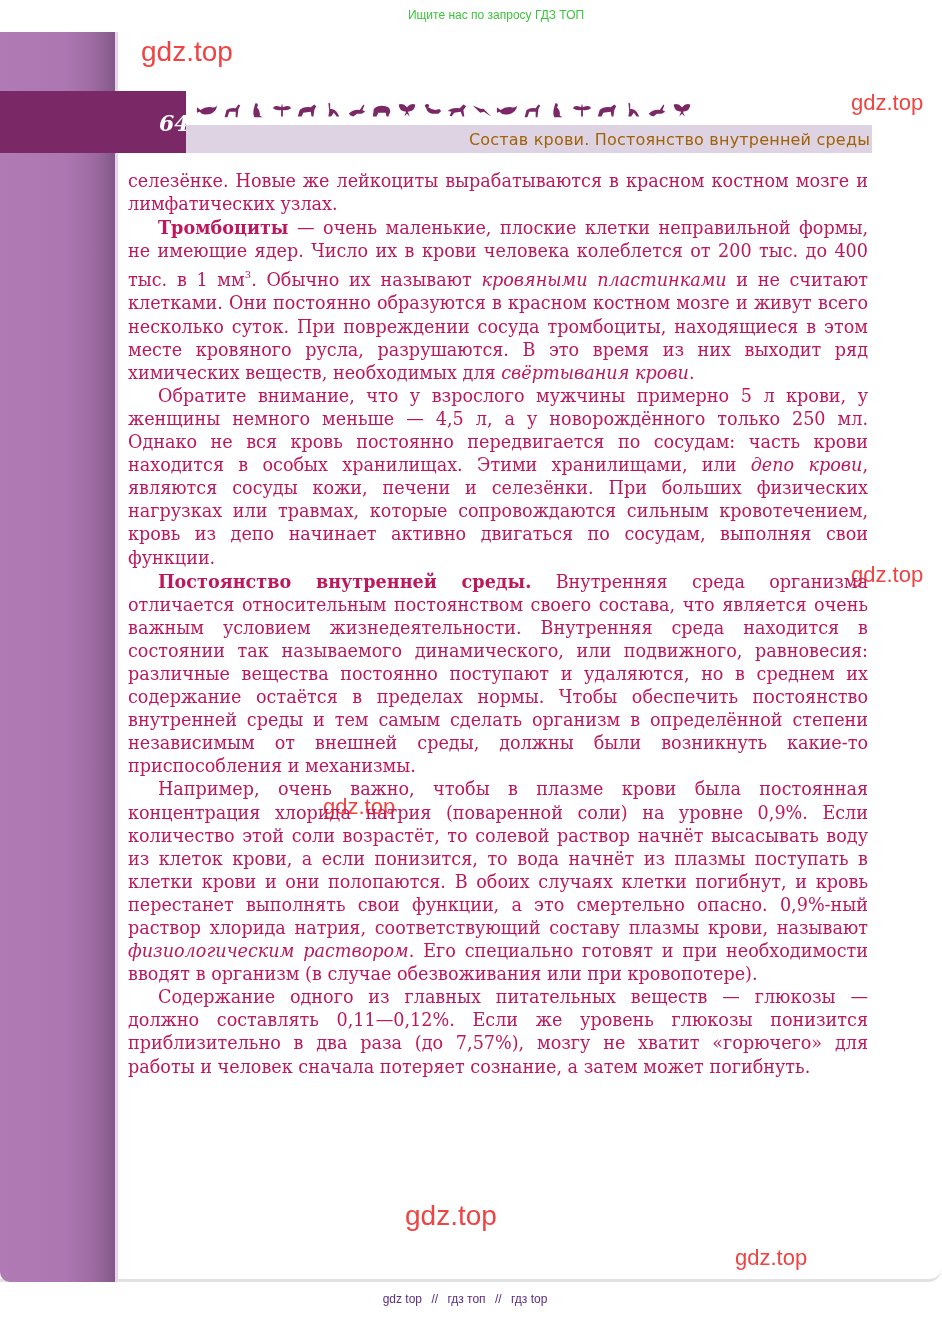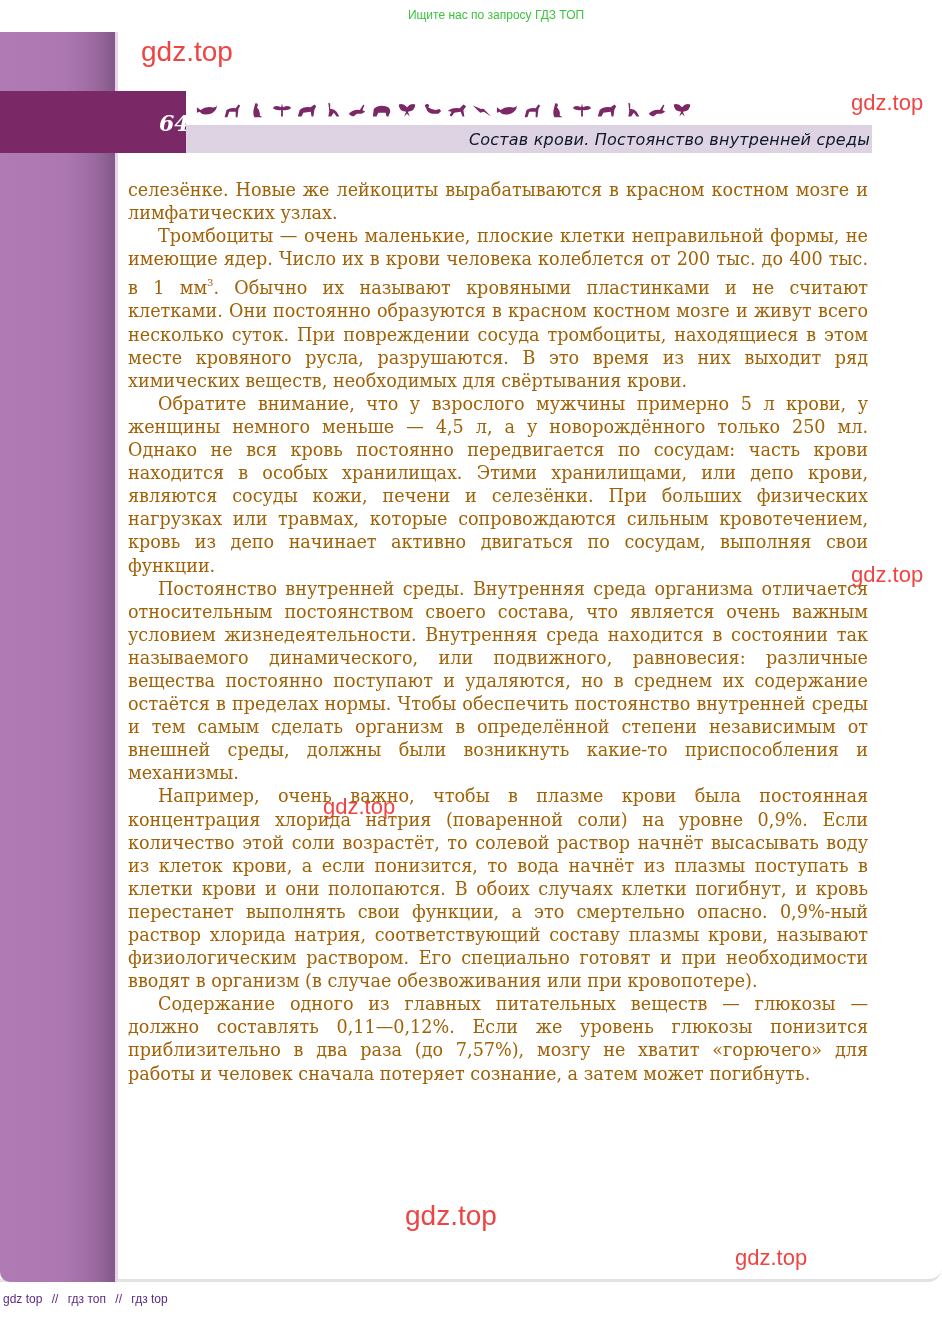--- a/index.html
+++ b/index.html
@@ -37,22 +37,22 @@
     font-family: "DejaVu Serif", serif; font-style: italic; font-weight: bold;
     font-size: 22px; color: #ffffff; margin-left: 27px;
   }
 
   .title-band {
     position: absolute; left: 186px; top: 125px; width: 686px; height: 28px;
     background: #ddd3e3;
   }
   .running-title {
     position: absolute; right: 72px; top: 130px;
-    font-family: "DejaVu Sans", sans-serif; font-style: italic;
-    font-size: 16px; color: #0f172a; letter-spacing: 0.2px;
+    font-family: "DejaVu Sans", sans-serif; 
+    font-size: 16px; color: #a16207; letter-spacing: 0.2px;
   }
 
   .animal-strip {
     position: absolute; left: 196px; top: 96px; width: 650px; height: 28px;
     display: flex; align-items: center; gap: 3px;
   }
   .animal {
     display: inline-block; width: 22px; height: 18px; color: #7b2966;
   }
   .animal svg { width: 100%; height: 100%; display: block; }
@@ -60,30 +60,30 @@
   .watermark {
     position: absolute; font-family: "Liberation Sans", sans-serif;
     color: #ef4444; white-space: nowrap;
   }
   .wm-lg { font-size: 28px; }
   .wm-md { font-size: 22px; }
 
   .text-body {
     position: absolute; left: 128px; top: 170px; width: 740px;
     font-family: "DejaVu Serif", serif; font-size: 17.6px;
-    line-height: 23.1px; color: #a16207; text-align: justify; margin-top: 9px;
+    line-height: 23.1px; color: #be185d; text-align: justify;
   }
   .para { text-indent: 30px; }
   .para.first { text-indent: 0; }
-  .b { font-weight: normal; }
-  .i { }
+  .b { font-weight: bold; }
+  .i { font-style: italic; }
   sup { font-size: 10px; vertical-align: 8px; }
 
   .footer-links {
-    position: absolute; left: 0; top: 1292px; width: 930px; 
+    position: absolute; left: 0; top: 1292px; width: 930px; text-align: center;
     font-family: "Liberation Sans", sans-serif; font-size: 12px; color: #5b2a86;
   }
   .footer-links span { margin: 0 3px; }
 </style>
 </head>
 <body>
 
 <div class="top-banner">Ищите нас по запросу ГДЗ ТОП</div>
 
 <div class="page"></div>

